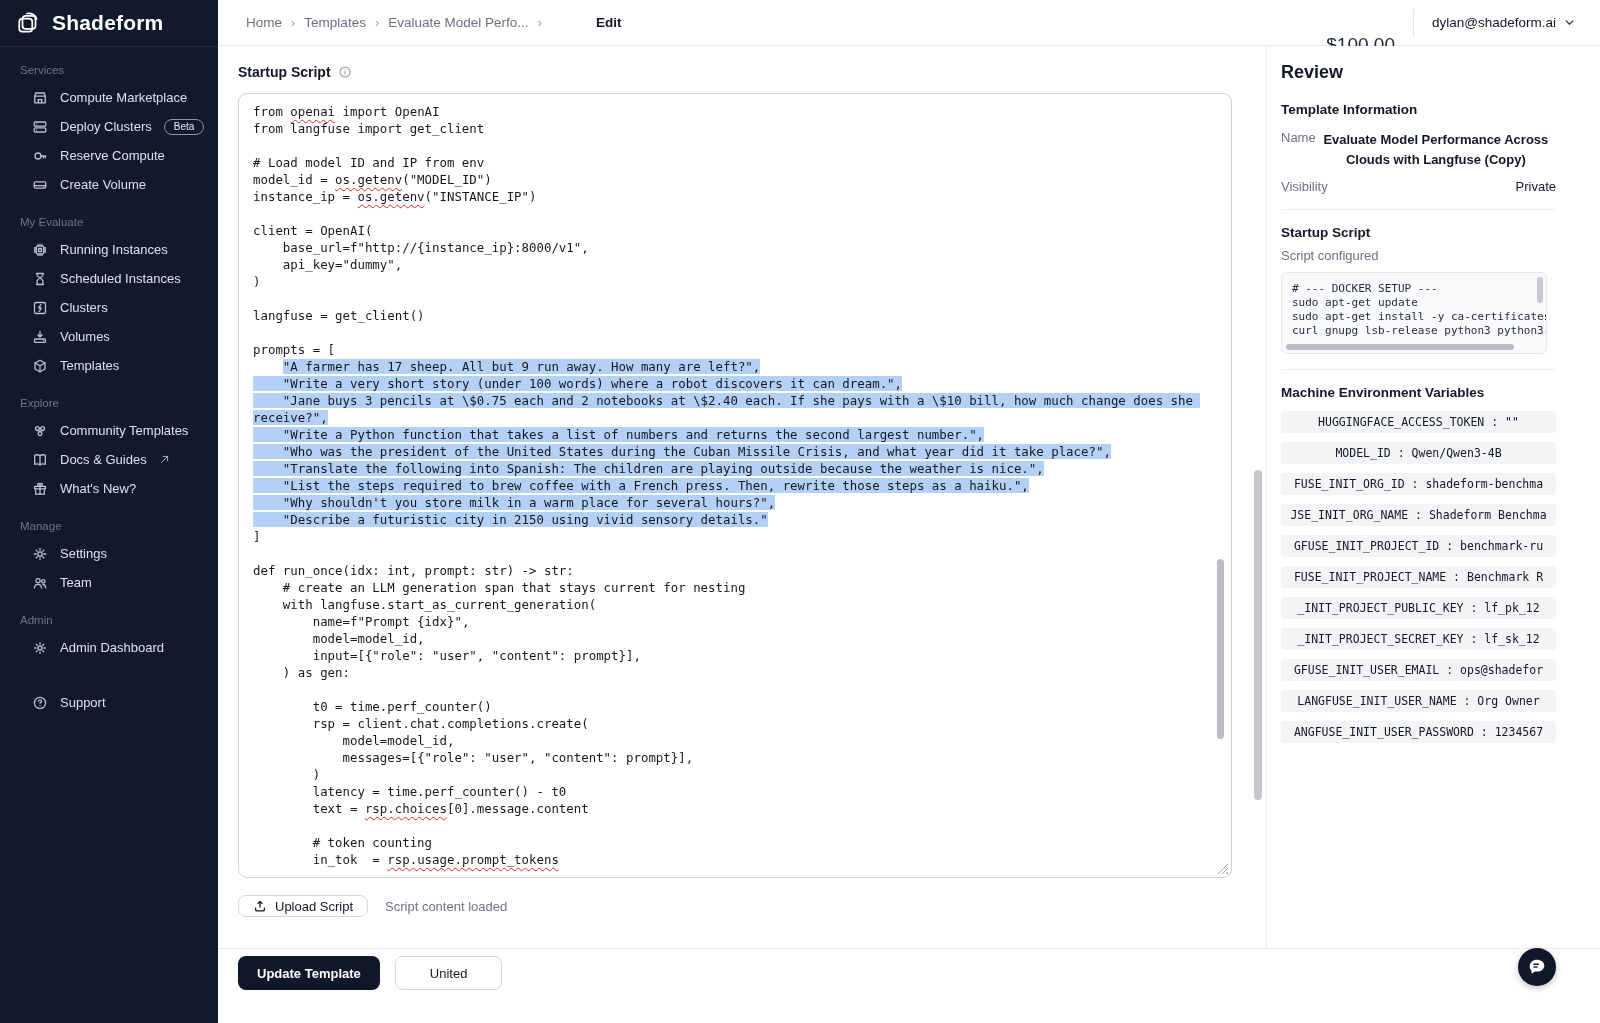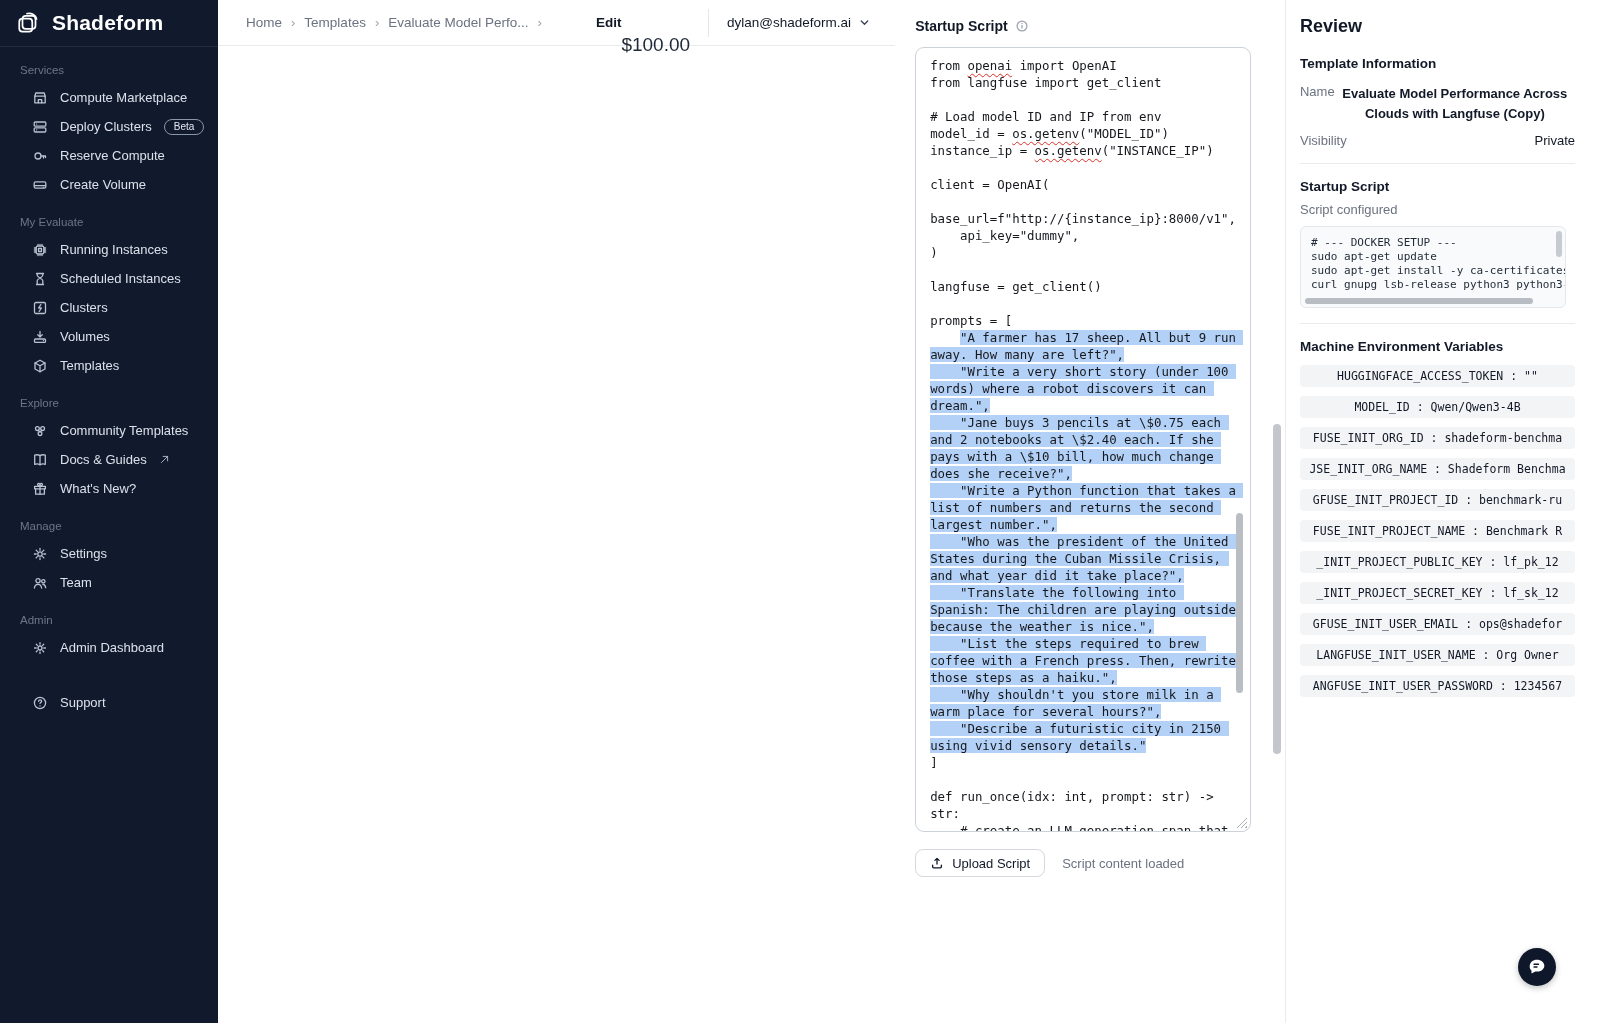--- a/index.html
+++ b/index.html
@@ -13,21 +13,21 @@
   .logo-row svg { width:26px; height:26px; stroke:#fff; fill:none; stroke-width:1.6; }
   .logo-text { font-size:21px; font-weight:800; color:#fff; letter-spacing:.2px; }
   .sec-label { font-size:11.5px; color:#6d7689; margin:17px 20px 7px; }
   .nav-item { height:29px; display:flex; align-items:center; gap:12px; padding:0 32px; font-size:13px; color:#dbe1ea; cursor:pointer; white-space:nowrap; }
   .nav-item svg { width:16px; height:16px; stroke:#b9c2d0; fill:none; stroke-width:1.3; stroke-linecap:round; stroke-linejoin:round; flex-shrink:0; }
   .beta-badge { margin-left:auto; font-size:10px; color:#e3e8f0; border:1px solid #8b95a7; border-radius:999px; padding:2px 9px; line-height:1; }
   .ext-arrow { width:11px !important; height:11px !important; }
   .support-item { margin-top:26px; }
 
   
-  .main-wrap { flex:1; display:flex; flex-direction:row; min-width:0; }
+  .main-wrap { flex:1; display:flex; flex-direction:column; min-width:0; }
   .topbar { height:46px; border-bottom:1px solid #e9ebee; display:flex; align-items:center; padding:0 24px 0 28px; flex-shrink:0; background:#fff; }
   .crumbs { display:flex; align-items:center; gap:9px; font-size:13.5px; color:#6b7280; }
   .crumb { cursor:pointer; }
   .crumb-sep { color:#9ca3af; font-size:13px; }
   .crumb-current { color:#111827; font-weight:600;margin-left:45px; }
   .topbar-right { margin-left:auto; display:flex; align-items:center; gap:18px; }
   .balance { font-size:19px; color:#1f2937; font-weight:500;margin-top:44px; }
   .top-divider { width:1px; height:28px; background:#e5e7eb; }
   .account { display:flex; align-items:center; gap:7px; font-size:13.5px; color:#111827; cursor:pointer; }
   .account svg { width:13px; height:13px; stroke:#374151; fill:none; stroke-width:1.6; stroke-linecap:round; stroke-linejoin:round; }
@@ -41,21 +41,21 @@
   .info-ic { width:14px; height:14px; stroke:#9ca3af; fill:none; stroke-width:1.4; stroke-linecap:round; cursor:pointer; }
   .editor { position:relative; margin-top:11px; height:785px; border:1px solid #ccd2d9; border-radius:9px; background:#fff; padding:9px 14px; overflow:hidden; }
   .code { font-family:"DejaVu Sans Mono", monospace; font-size:12.4px; line-height:17px; color:#16181d; white-space:pre-wrap; word-wrap:break-word; }
   .selected { background:#b3d1f6; }
   .sq { text-decoration:underline wavy #d93025; text-decoration-thickness:1px; text-underline-offset:2.5px; font-style:normal; }
   .editor-thumb { position:absolute; right:7px; top:465px; width:7px; height:180px; border-radius:4px; background:#b9bdc4; cursor:pointer; }
   .resize-handle { position:absolute; right:3px; bottom:3px; width:11px; height:11px; clip-path:polygon(100% 0,0 100%,100% 100%); background:repeating-linear-gradient(135deg, transparent 0 2px, #aab0b8 2px 3px); cursor:nwse-resize; }
   .main-thumb { position:absolute; right:4px; top:424px; width:8px; height:330px; border-radius:4px; background:#c3c7cd; cursor:pointer; }
 
   .upload-row { margin-top:17px; display:flex; align-items:center; gap:17px; }
-  .upload-btn { display:flex; align-items:center; gap:8px; height:28px; padding:0 14px; border:1px solid #d4d8dd; border-radius:8px; background:#fff; font-size:13px; font-weight:500; color:#111827; cursor:pointer; font-family:inherit; }
+  .upload-btn { display:flex; align-items:center; gap:8px; height:22px; padding:0 14px; border:1px solid #d4d8dd; border-radius:8px; background:#fff; font-size:13px; font-weight:500; color:#111827; cursor:pointer; font-family:inherit; }
   .upload-btn svg { width:14px; height:14px; stroke:#111827; fill:none; stroke-width:1.5; stroke-linecap:round; stroke-linejoin:round; }
   .upload-status { font-size:13px; color:#6b7280; }
 
   
   .review-panel { width:333px; flex-shrink:0; padding:16px 44px 16px 14px; overflow:hidden; background:#fff; }
   .review-title { font-size:18px; font-weight:700; color:#111827; }
   .rv-heading { font-size:13.5px; font-weight:700; color:#111827; }
   .rv-info { margin-top:19px; }
   .name-row { display:flex; margin-top:13px; font-size:13px; }
   .name-label { color:#6b7280; flex-shrink:0; }
@@ -379,21 +379,21 @@
             <div class="env-pill">GFUSE_INIT_USER_EMAIL  :  ops@shadefor</div>
             <div class="env-pill">LANGFUSE_INIT_USER_NAME  :  Org Owner</div>
             <div class="env-pill">ANGFUSE_INIT_USER_PASSWORD  :  1234567</div>
           </div>
         </div>
       </div>
     </div>
 
     <div class="bottom-bar">
       <button class="btn-primary">Update Template</button>
-      <button class="btn-secondary">Volume</button>
+      <button class="btn-secondary">United</button>
     </div>
   </div>
 
   <div class="chat-fab">
     <svg viewBox="0 0 24 24">
       <path fill="#ffffff" d="M12 4c4.4 0 8 2.9 8 6.5 0 3.6-3.6 6.5-8 6.5-.6 0-1.2-.05-1.8-.15L6 19v-3.1c-1.3-1.1-2-2.6-2-4.4C4 6.9 7.6 4 12 4z"></path>
       <rect x="8" y="8.2" width="6.4" height="1.7" rx=".85" fill="#0f172a"></rect>
       <rect x="8" y="11.2" width="4.8" height="1.7" rx=".85" fill="#0f172a"></rect>
     </svg>
   </div>

